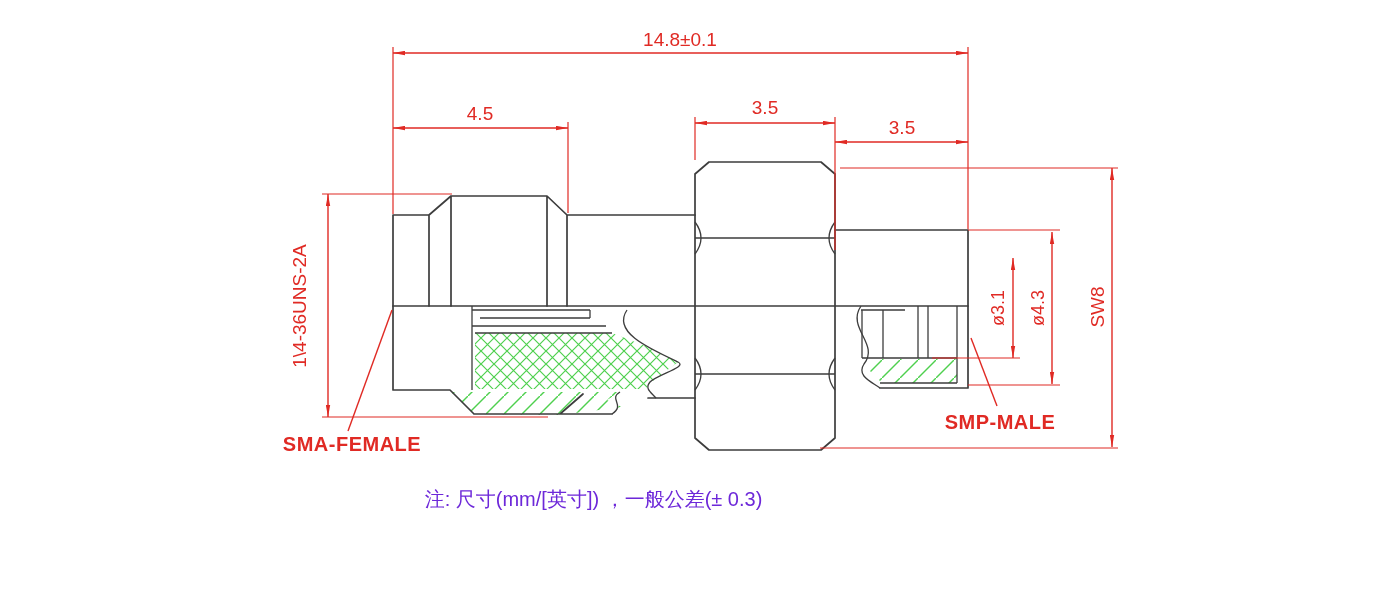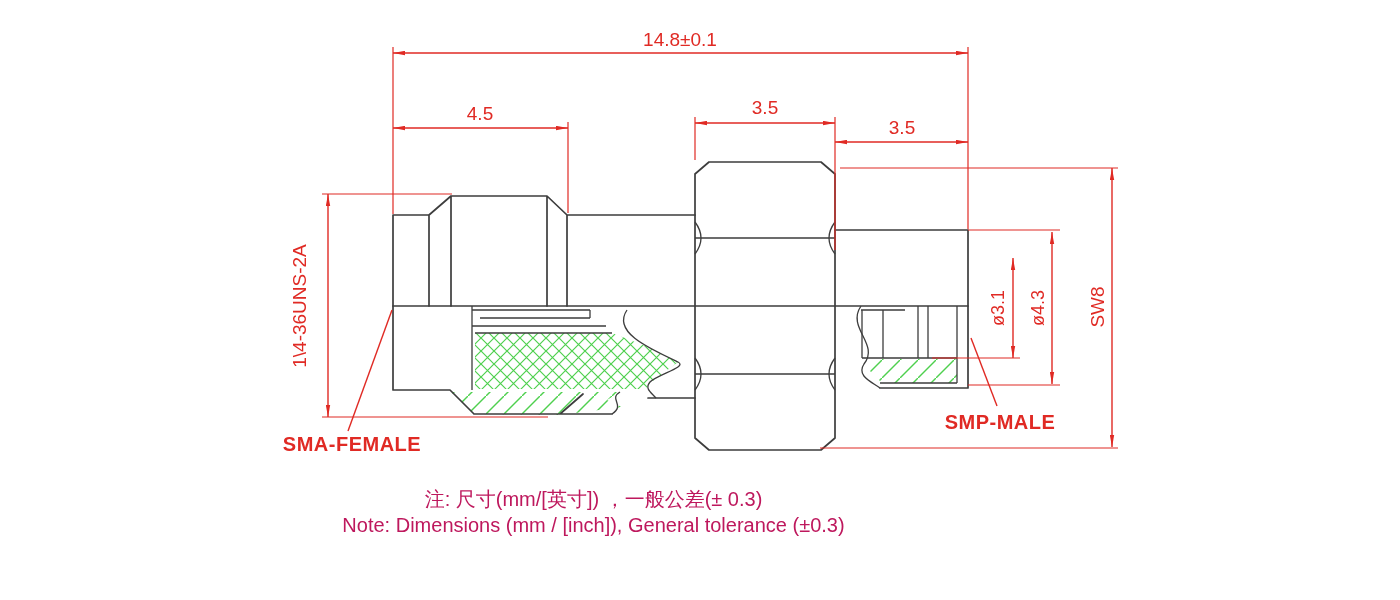--- a/index.html
+++ b/index.html
@@ -13,21 +13,21 @@
   .drawing-svg{position:absolute;left:0;top:0;}
   .outline{stroke:#3d3d3d;stroke-width:1.7;fill:none;stroke-linejoin:round;stroke-linecap:round;}
   .outline-thin{stroke:#3d3d3d;stroke-width:1.3;fill:none;stroke-linejoin:round;}
   .red{stroke:#e02a24;stroke-width:1.4;fill:none;}
   .red-thin{stroke:#e02a24;stroke-width:1.2;fill:none;}
   .dimtext{fill:#e02a24;font-size:19px;font-family:"Liberation Sans",sans-serif;}
   .dimtext-sm{fill:#e02a24;font-size:18px;font-family:"Liberation Sans",sans-serif;}
   .conn-label{fill:#e02a24;font-size:20px;font-weight:bold;letter-spacing:0.5px;font-family:"Liberation Sans",sans-serif;}
   .notes{
     position:absolute;left:0;top:486px;width:1187px;
-    text-align:center;color:#be185d;
+    text-align:center;color:#6d28d9;
     font-size:20px;line-height:26px;
   }
   .note-line{white-space:pre;}
 </style>
 </head>
 <body>
 
 <div class="canvas">
 
   <svg class="drawing-svg" width="1400" height="600" viewBox="0 0 1400 600">
@@ -121,16 +121,15 @@
       <text class="dimtext-sm" transform="translate(1004,308) rotate(-90)" text-anchor="middle">ø3.1</text>
       <text class="dimtext-sm" transform="translate(1044,308) rotate(-90)" text-anchor="middle">ø4.3</text>
       <text class="dimtext" transform="translate(1104,307) rotate(-90)" text-anchor="middle">SW8</text>
       <text class="conn-label" x="352" y="451" text-anchor="middle">SMA-FEMALE</text>
       <text class="conn-label" x="1000" y="429" text-anchor="middle">SMP-MALE</text>
     </g>
   </svg>
 
   <div class="notes">
     <div class="note-line">注: 尺寸(mm/[英寸]) ，一般公差(± 0.3)</div>
-    <div class="note-line">Note: Dimensions (mm / [inch]), General tolerance (±0.3)</div>
   </div>
 
 </div>
 
 </body></html>

